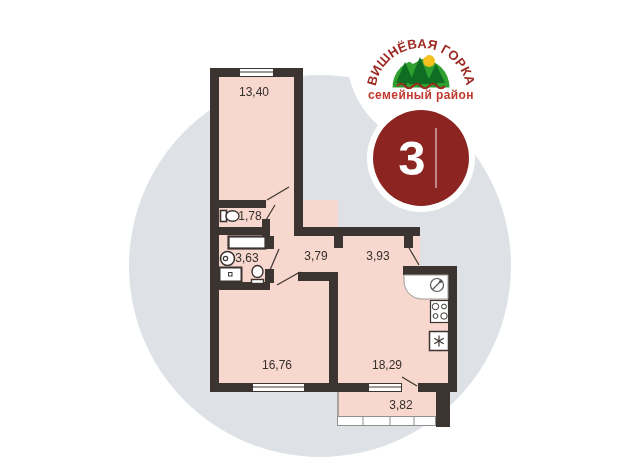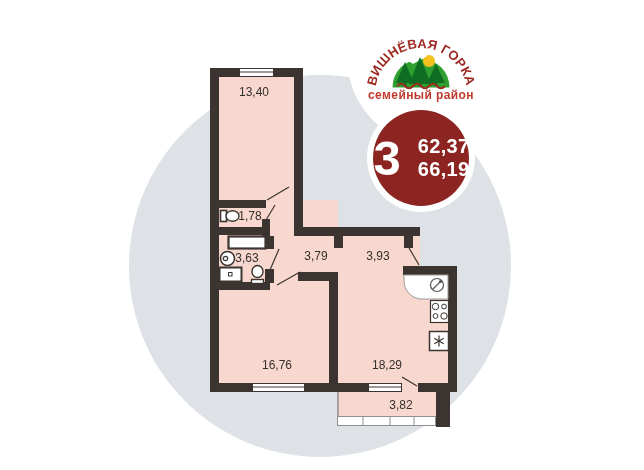--- a/index.html
+++ b/index.html
@@ -36,24 +36,20 @@
 
 <div class="stage">
 
   <div class="bg-circle"></div>
   <div class="logo-bg-circle"></div>
   <div class="badge-halo"></div>
 
   <div class="badge">
     <div class="badge-rooms">3</div>
     <div class="badge-divider"></div>
-    <div class="badge-areas">
-      <div>62,37</div>
-      <div>66,19</div>
-    </div>
   </div>
 
   <svg class="overlay" width="644" height="470" viewBox="0 0 644 470">
     <defs>
       <path id="brandArc" d="M375,94 A46,46 0 0 1 467,94" fill="none"></path>
     </defs>
 
     <g>
       <path d="M392.5,87.5 A28.5,28.5 0 0 1 449.5,87.5 Z" fill="#2fa02f"></path>
       <circle cx="429" cy="61" r="6" fill="#f4c01e"></circle>

